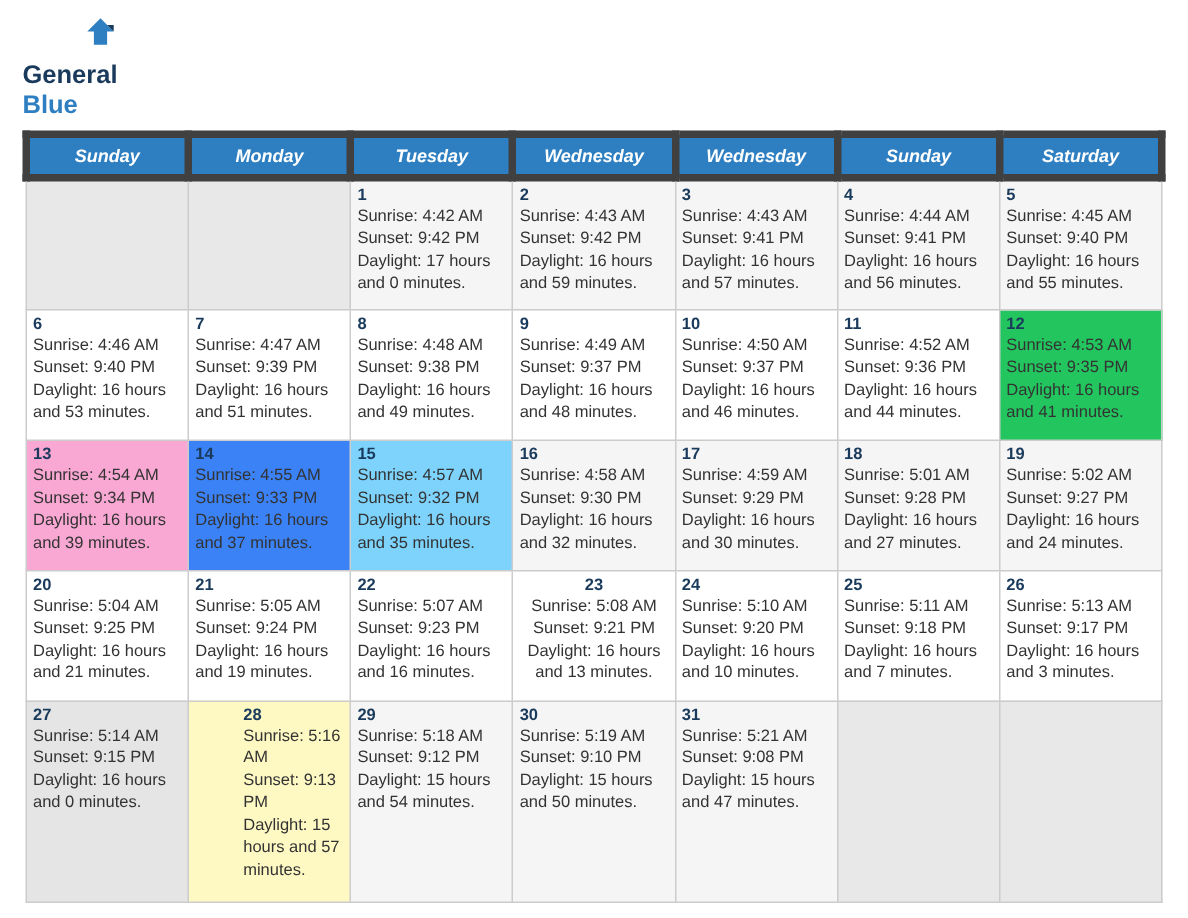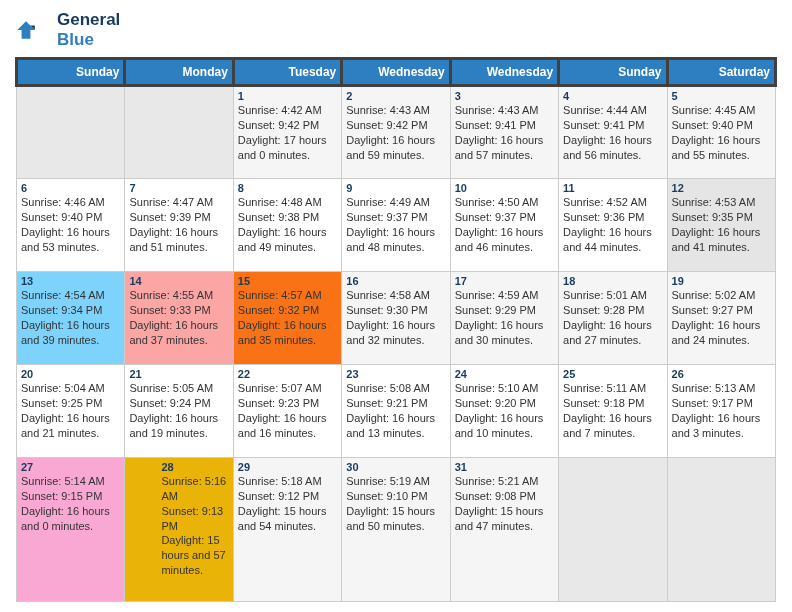--- a/index.html
+++ b/index.html
@@ -18,22 +18,23 @@
       flex-direction: column;
     }
     .header {
       display: flex;
       justify-content: space-between;
       align-items: flex-start;
       margin-bottom: 8px;
     }
     .logo {
       display: flex;
-      align-items: center;
-      gap: 20px;
+      align-items: flex-end;
+      gap: 8px;
+      flex-direction: column;
     }
     .logo-icon {
       width: 22px;
       height: 22px;
     }
     .title-block {
       text-align: right;
     }
     .main-title {
       font-size: 38px;
@@ -51,22 +52,23 @@
       border-collapse: collapse;
       width: 100%;
       table-layout: fixed;
     }
     .calendar th {
       background: #2e7fc1;
       color: #fff;
       font-size: 12px;
       font-weight: bold;
       padding: 5px 4px;
-      text-align: right;
-      border: 3px solid #404040;
+      text-align: center;
+      border: 5px solid #404040;
+      font-style: italic;
     }
     .calendar td {
       vertical-align: top;
       border: 1px solid #ccc;
       padding: 3px 4px;
       font-size: 9.5px;
       color: #333;
       height: 80px;
     }
     .calendar tr:nth-child(odd) td {
@@ -168,35 +170,35 @@
             <div class="cell-text">Sunrise: 4:49 AM<br>Sunset: 9:37 PM<br>Daylight: 16 hours and 48 minutes.</div>
           </td>
           <td style="background: rgb(255, 255, 255);">
             <span class="day-num">10</span>
             <div class="cell-text">Sunrise: 4:50 AM<br>Sunset: 9:37 PM<br>Daylight: 16 hours and 46 minutes.</div>
           </td>
           <td style="background: rgb(255, 255, 255);">
             <span class="day-num">11</span>
             <div class="cell-text">Sunrise: 4:52 AM<br>Sunset: 9:36 PM<br>Daylight: 16 hours and 44 minutes.</div>
           </td>
-          <td style="background: #e5e5e5;">
+          <td style="background: #22c55e;">
             <span class="day-num">12</span>
             <div class="cell-text">Sunrise: 4:53 AM<br>Sunset: 9:35 PM<br>Daylight: 16 hours and 41 minutes.</div>
           </td>
         </tr>
         <tr>
-          <td style="background: #7dd3fc;">
+          <td style="background: #f9a8d4;">
             <span class="day-num">13</span>
             <div class="cell-text">Sunrise: 4:54 AM<br>Sunset: 9:34 PM<br>Daylight: 16 hours and 39 minutes.</div>
           </td>
-          <td style="background: #fca5a5; margin-top: 32px;">
+          <td style="background: #3b82f6; margin-top: 32px;">
             <span class="day-num">14</span>
             <div class="cell-text">Sunrise: 4:55 AM<br>Sunset: 9:33 PM<br>Daylight: 16 hours and 37 minutes.</div>
           </td>
-          <td style="background: #f97316;">
+          <td style="background: #7dd3fc;">
             <span class="day-num">15</span>
             <div class="cell-text">Sunrise: 4:57 AM<br>Sunset: 9:32 PM<br>Daylight: 16 hours and 35 minutes.</div>
           </td>
           <td style="background: rgb(245, 245, 245);">
             <span class="day-num">16</span>
             <div class="cell-text">Sunrise: 4:58 AM<br>Sunset: 9:30 PM<br>Daylight: 16 hours and 32 minutes.</div>
           </td>
           <td style="background: rgb(245, 245, 245);">
             <span class="day-num">17</span>
             <div class="cell-text">Sunrise: 4:59 AM<br>Sunset: 9:29 PM<br>Daylight: 16 hours and 30 minutes.</div>
@@ -216,43 +218,43 @@
             <div class="cell-text">Sunrise: 5:04 AM<br>Sunset: 9:25 PM<br>Daylight: 16 hours and 21 minutes.</div>
           </td>
           <td style="background: rgb(255, 255, 255);">
             <span class="day-num">21</span>
             <div class="cell-text">Sunrise: 5:05 AM<br>Sunset: 9:24 PM<br>Daylight: 16 hours and 19 minutes.</div>
           </td>
           <td style="background: rgb(255, 255, 255);">
             <span class="day-num">22</span>
             <div class="cell-text">Sunrise: 5:07 AM<br>Sunset: 9:23 PM<br>Daylight: 16 hours and 16 minutes.</div>
           </td>
-          <td style="background: rgb(255, 255, 255);">
+          <td style="background: rgb(255, 255, 255); text-align: center;">
             <span class="day-num">23</span>
             <div class="cell-text">Sunrise: 5:08 AM<br>Sunset: 9:21 PM<br>Daylight: 16 hours and 13 minutes.</div>
           </td>
           <td style="background: rgb(255, 255, 255);">
             <span class="day-num">24</span>
             <div class="cell-text">Sunrise: 5:10 AM<br>Sunset: 9:20 PM<br>Daylight: 16 hours and 10 minutes.</div>
           </td>
           <td style="background: rgb(255, 255, 255);">
             <span class="day-num">25</span>
             <div class="cell-text">Sunrise: 5:11 AM<br>Sunset: 9:18 PM<br>Daylight: 16 hours and 7 minutes.</div>
           </td>
           <td style="background: rgb(255, 255, 255);">
             <span class="day-num">26</span>
             <div class="cell-text">Sunrise: 5:13 AM<br>Sunset: 9:17 PM<br>Daylight: 16 hours and 3 minutes.</div>
           </td>
         </tr>
         <tr>
-          <td style="background: #f9a8d4; margin-top: 11px;">
+          <td style="background: #e5e5e5; margin-top: 11px;">
             <span class="day-num">27</span>
             <div class="cell-text">Sunrise: 5:14 AM<br>Sunset: 9:15 PM<br>Daylight: 16 hours and 0 minutes.</div>
           </td>
-          <td style="background: #eab308; padding-left: 36px;">
+          <td style="background: #fef9c3; padding-left: 36px;">
             <span class="day-num">28</span>
             <div class="cell-text">Sunrise: 5:16 AM<br>Sunset: 9:13 PM<br>Daylight: 15 hours and 57 minutes.</div>
           </td>
           <td style="background: rgb(245, 245, 245);">
             <span class="day-num">29</span>
             <div class="cell-text">Sunrise: 5:18 AM<br>Sunset: 9:12 PM<br>Daylight: 15 hours and 54 minutes.</div>
           </td>
           <td style="background: rgb(245, 245, 245);">
             <span class="day-num">30</span>
             <div class="cell-text">Sunrise: 5:19 AM<br>Sunset: 9:10 PM<br>Daylight: 15 hours and 50 minutes.</div>

